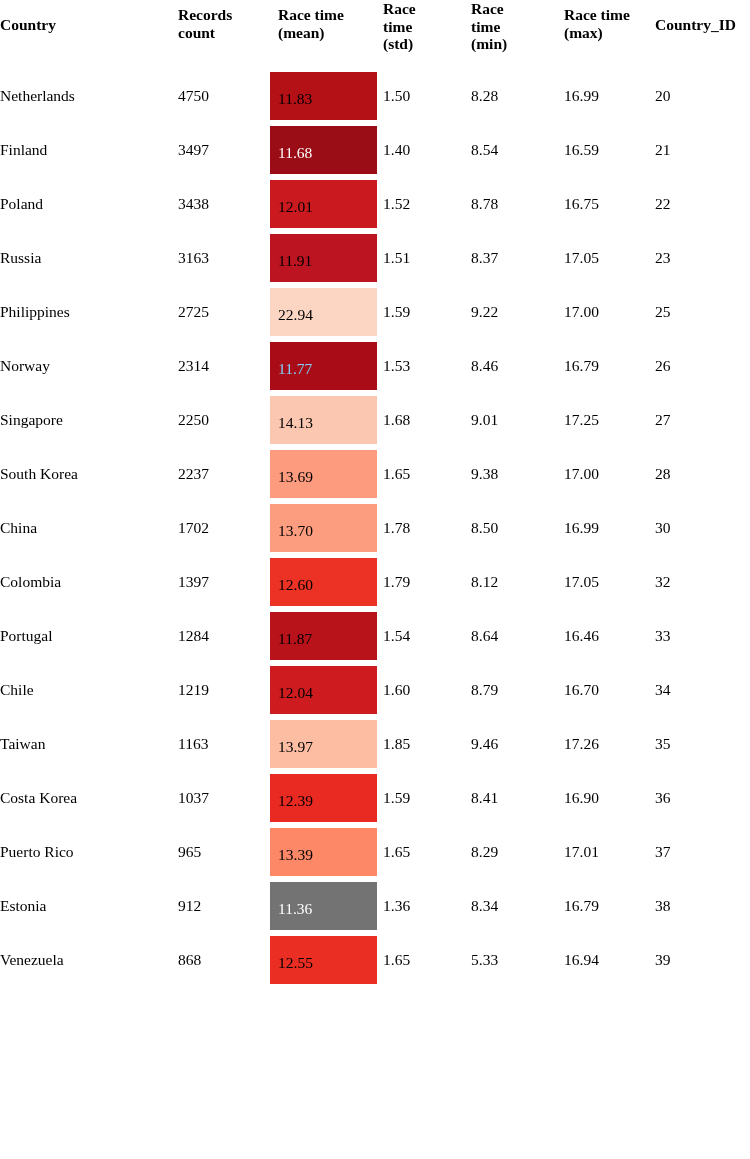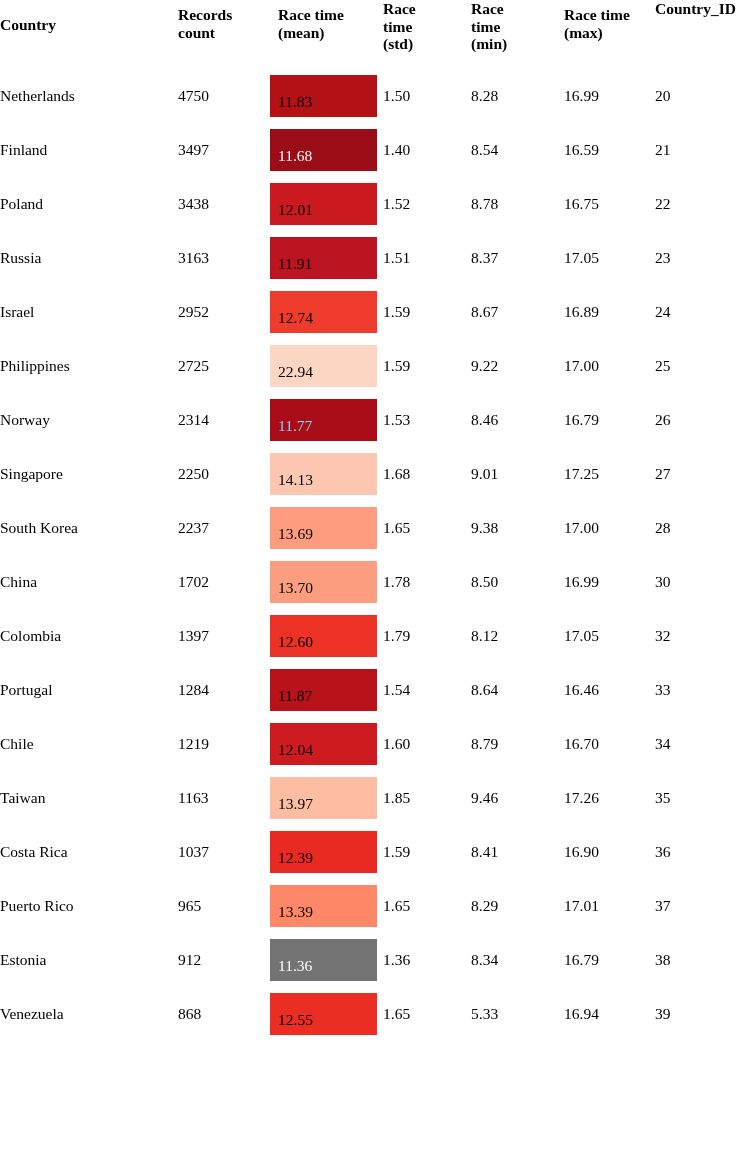--- a/index.html
+++ b/index.html
@@ -48,21 +48,21 @@
     height: 69px;
     box-sizing: border-box;
     white-space: pre-line;
   }
   thead th.h-country  { padding-top: 16px; }
   thead th.h-records  { padding-top: 6px;  padding-left: 0; }
   thead th.h-mean     { padding-top: 6px;  padding-left: 8px; }
   thead th.h-std      { padding-top: 0px;  padding-left: 6px; }
   thead th.h-min      { padding-top: 0px;  padding-left: 6px; }
   thead th.h-max      { padding-top: 6px;  padding-left: 6px; }
-  thead th.h-id       { padding-top: 0; padding-left: 2px; }
+  thead th.h-id       { padding-top: 16px; padding-left: 2px; }
 
   
   tbody td {
     font-size: 15.5px;
     line-height: 18px;
     height: 54px;
     padding: 0;
     vertical-align: middle;
     text-align: left;
     white-space: nowrap;
@@ -75,21 +75,21 @@
   tbody td.cell-id       { padding-left: 2px;  }
 
   
   tbody td.cell-mean {
     padding: 0;
     position: relative;
   }
   tbody td.cell-mean .heat-block {
     display: block;
     width: 107px;
-    height: 42px;
+    height: 48px;
     line-height: 54px;
     padding-left: 8px;
     box-sizing: border-box;
     font-size: 15.5px;
   }
 </style>
 </head>
 <body>
 
 <div id="table-root">
@@ -160,31 +160,20 @@
           <td class="cell-records">3163</td>
           <td class="cell-mean">
             <span class="heat-block" style="background-color: rgb(189, 20, 33); color: rgb(0, 0, 0);">11.91</span>
           </td>
           <td class="cell-std">1.51</td>
           <td class="cell-min">8.37</td>
           <td class="cell-max">17.05</td>
           <td class="cell-id">23</td>
         </tr>
         <tr>
-          <td class="cell-country">Israel</td>
-          <td class="cell-records">2952</td>
-          <td class="cell-mean">
-            <span class="heat-block" style="background-color: rgb(238, 59, 43); color: rgb(0, 0, 0);">12.74</span>
-          </td>
-          <td class="cell-std">1.59</td>
-          <td class="cell-min">8.67</td>
-          <td class="cell-max">16.89</td>
-          <td class="cell-id">24</td>
-        </tr>
-        <tr>
           <td class="cell-country">Philippines</td>
           <td class="cell-records">2725</td>
           <td class="cell-mean">
             <span class="heat-block" style="background-color: rgb(252, 213, 195); color: rgb(0, 0, 0);">22.94</span>
           </td>
           <td class="cell-std">1.59</td>
           <td class="cell-min">9.22</td>
           <td class="cell-max">17.00</td>
           <td class="cell-id">25</td>
         </tr>
@@ -270,21 +259,21 @@
           <td class="cell-records">1163</td>
           <td class="cell-mean">
             <span class="heat-block" style="background-color: rgb(252, 189, 163); color: rgb(0, 0, 0);">13.97</span>
           </td>
           <td class="cell-std">1.85</td>
           <td class="cell-min">9.46</td>
           <td class="cell-max">17.26</td>
           <td class="cell-id">35</td>
         </tr>
         <tr>
-          <td class="cell-country">Costa Rica</td>
+          <td class="cell-country">Costa Korea</td>
           <td class="cell-records">1037</td>
           <td class="cell-mean">
             <span class="heat-block" style="background-color: rgb(232, 42, 34); color: rgb(0, 0, 0);">12.39</span>
           </td>
           <td class="cell-std">1.59</td>
           <td class="cell-min">8.41</td>
           <td class="cell-max">16.90</td>
           <td class="cell-id">36</td>
         </tr>
         <tr>

